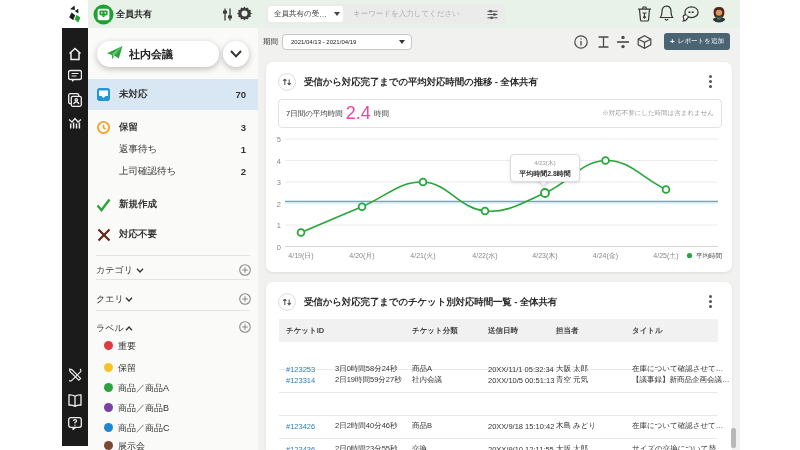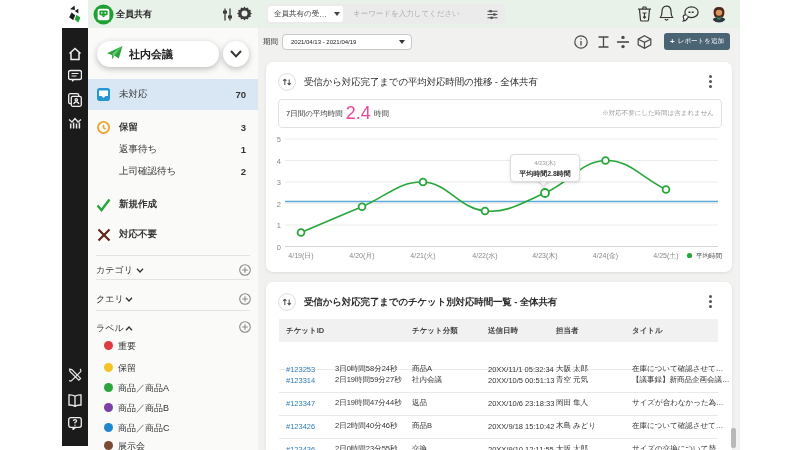--- a/index.html
+++ b/index.html
@@ -126,21 +126,21 @@
 <div class="a" style="left:223px;top:41px;width:26px;height:26px;background:#fff;border-radius:50%;box-shadow:0 2px 6px rgba(0,0,0,.25)"></div>
 <svg class="a" style="left:230px;top:50px" width="12" height="8" viewBox="0 0 12 8" fill="none" stroke="#333" stroke-width="2">
     <path d="M1 1 L6 6.4 L11 1"></path>
   </svg>
 
 <div class="a" style="left:88px;top:79px;width:170px;height:31px;background:#d9e7f4"></div>
 <svg class="a" style="left:97px;top:88px" width="13" height="13" viewBox="0 0 13 13">
   <rect x="0" y="0" width="13" height="13" rx="2.8" fill="#2496d4"></rect>
   <path d="M2 2.6 H11 V7.9 H8.5 L6.5 9.9 L4.5 7.9 H2 Z" fill="#fff" stroke="none"></path>
 </svg>
-<div class="a ct" style="left:119px;top:79px;height:31px;font-size:9.5px;font-weight:normal;color:#333">未対応</div>
+<div class="a ct" style="left:119px;top:79px;height:31px;font-size:9.5px;font-weight:bold;color:#333">未対応</div>
 <div class="a ct" style="left:200px;top:79px;width:46px;height:31px;justify-content:flex-end;font-size:9.5px;font-weight:bold;color:#333">70</div>
 
 <svg class="a" style="left:97px;top:121px" width="13" height="13" viewBox="0 0 13 13" fill="none">
   <circle cx="6.5" cy="6.5" r="5.6" stroke="#f0a228" stroke-width="1.8"></circle>
   <path d="M6.5 3.8 V6.9 L8.7 8" stroke="#f0a228" stroke-width="1.5"></path>
 </svg>
 <div class="a ct" style="left:119px;top:114px;height:27px;font-size:9.5px;font-weight:bold;color:#333">保留</div>
 <div class="a ct" style="left:200px;top:114px;width:46px;height:27px;justify-content:flex-end;font-size:9.5px;font-weight:bold;color:#333">3</div>
 <div class="a ct" style="left:119px;top:138px;height:23px;font-size:9.5px;color:#333">返事待ち</div>
 <div class="a ct" style="left:200px;top:138px;width:46px;height:23px;justify-content:flex-end;font-size:9.5px;font-weight:bold;color:#333">1</div>
@@ -224,21 +224,21 @@
     <span style="font-size:8px;margin-right:3px;font-weight:bold">+</span>
     <span style="font-size:6.5px">レポートを追加</span>
   </div>
 
 <div class="a" style="left:266px;top:62px;width:466px;height:210px;background:#fff;border-radius:7px;box-shadow:0 1px 3px rgba(0,0,0,.09)"></div>
 <svg class="a" style="left:278px;top:73px" width="18" height="18" viewBox="0 0 18 18" fill="none">
   <circle cx="9" cy="9" r="8.4" stroke="#ddd" stroke-width="1"></circle>
   <path d="M6.8 12 V6 M6.8 6 L5.2 7.8 M6.8 6 L8.4 7.8" stroke="#555" stroke-width="1.1"></path>
   <path d="M11.2 6.5 V12 M11.2 12 L9.6 10.2 M11.2 12 L12.8 10.2" stroke="#555" stroke-width="1.1"></path>
 </svg>
-<div class="a ct" style="left:304px;top:74px;height:16px;font-size:9.5px;font-weight:normal;color:#2b2b2b;letter-spacing:-0.15px">受信から対応完了までの平均対応時間の推移 - 全体共有</div>
+<div class="a ct" style="left:304px;top:74px;height:16px;font-size:9.5px;font-weight:bold;color:#2b2b2b;letter-spacing:-0.15px">受信から対応完了までの平均対応時間の推移 - 全体共有</div>
 <div class="a" style="left:709px;top:75px;width:3px;height:3px;border-radius:50%;background:#555;box-shadow:0 5px 0 #555,0 10px 0 #555"></div>
 
 <div class="a" style="left:278px;top:99px;width:444px;height:29px;border:1px solid #e2e2e2;border-radius:4px;background:#fff"></div>
 <div class="a ct" style="left:286px;top:99px;height:29px;font-size:7.5px;color:#333">7日間の平均時間<span style="font-size:18px;color:#ec4899;margin-left:3px">2.4</span><span style="font-size:7.5px;margin-left:3px">時間</span></div>
 <div class="a ct" style="left:500px;top:99px;width:214px;height:29px;justify-content:flex-end;font-size:6.5px;color:#9b9b9b">※対応不要にした時間は含まれません</div>
 
 <svg class="a" style="left:266px;top:132px" width="466" height="136" viewBox="0 0 466 136">
   <g stroke="#ececec" stroke-width="1">
     <line x1="19" y1="7" x2="452" y2="7"></line>
     <line x1="19" y1="28.5" x2="452" y2="28.5"></line>
@@ -317,28 +317,20 @@
       <span class="a" style="left:353px">在庫について確認させて…</span>
   </div>
   <div class="a ct" style="left:0;top:27px;height:22px;width:439px">
     <span class="a" style="left:7px;color:#2e7cc0">#123314</span>
       <span class="a" style="left:56px">2日19時間59分27秒</span>
       <span class="a" style="left:133px">社内会議</span>
       <span class="a" style="left:209px">20XX/10/5 00:51:13</span>
       <span class="a" style="left:277px">青空 元気</span>
       <span class="a" style="left:353px">【議事録】新商品企画会議…</span>
   </div>
-  <div class="a ct" style="left:0;top:50px;height:22px;width:439px">
-    <span class="a" style="left:7px;color:#2e7cc0">#123347</span>
-      <span class="a" style="left:56px">2日19時間47分44秒</span>
-      <span class="a" style="left:133px">返品</span>
-      <span class="a" style="left:209px">20XX/10/6 23:18:33</span>
-      <span class="a" style="left:277px">岡田 隼人</span>
-      <span class="a" style="left:353px">サイズが合わなかった為…</span>
-  </div>
   <div class="a ct" style="left:0;top:73px;height:22px;width:439px">
     <span class="a" style="left:7px;color:#2e7cc0">#123426</span>
       <span class="a" style="left:56px">2日2時間40分46秒</span>
       <span class="a" style="left:133px">商品B</span>
       <span class="a" style="left:209px">20XX/9/18 15:10:42</span>
       <span class="a" style="left:277px">木島 みどり</span>
       <span class="a" style="left:353px">在庫について確認させて…</span>
   </div>
   <div class="a ct" style="left:0;top:96px;height:22px;width:439px">
     <span class="a" style="left:7px;color:#2e7cc0">#123436</span>

